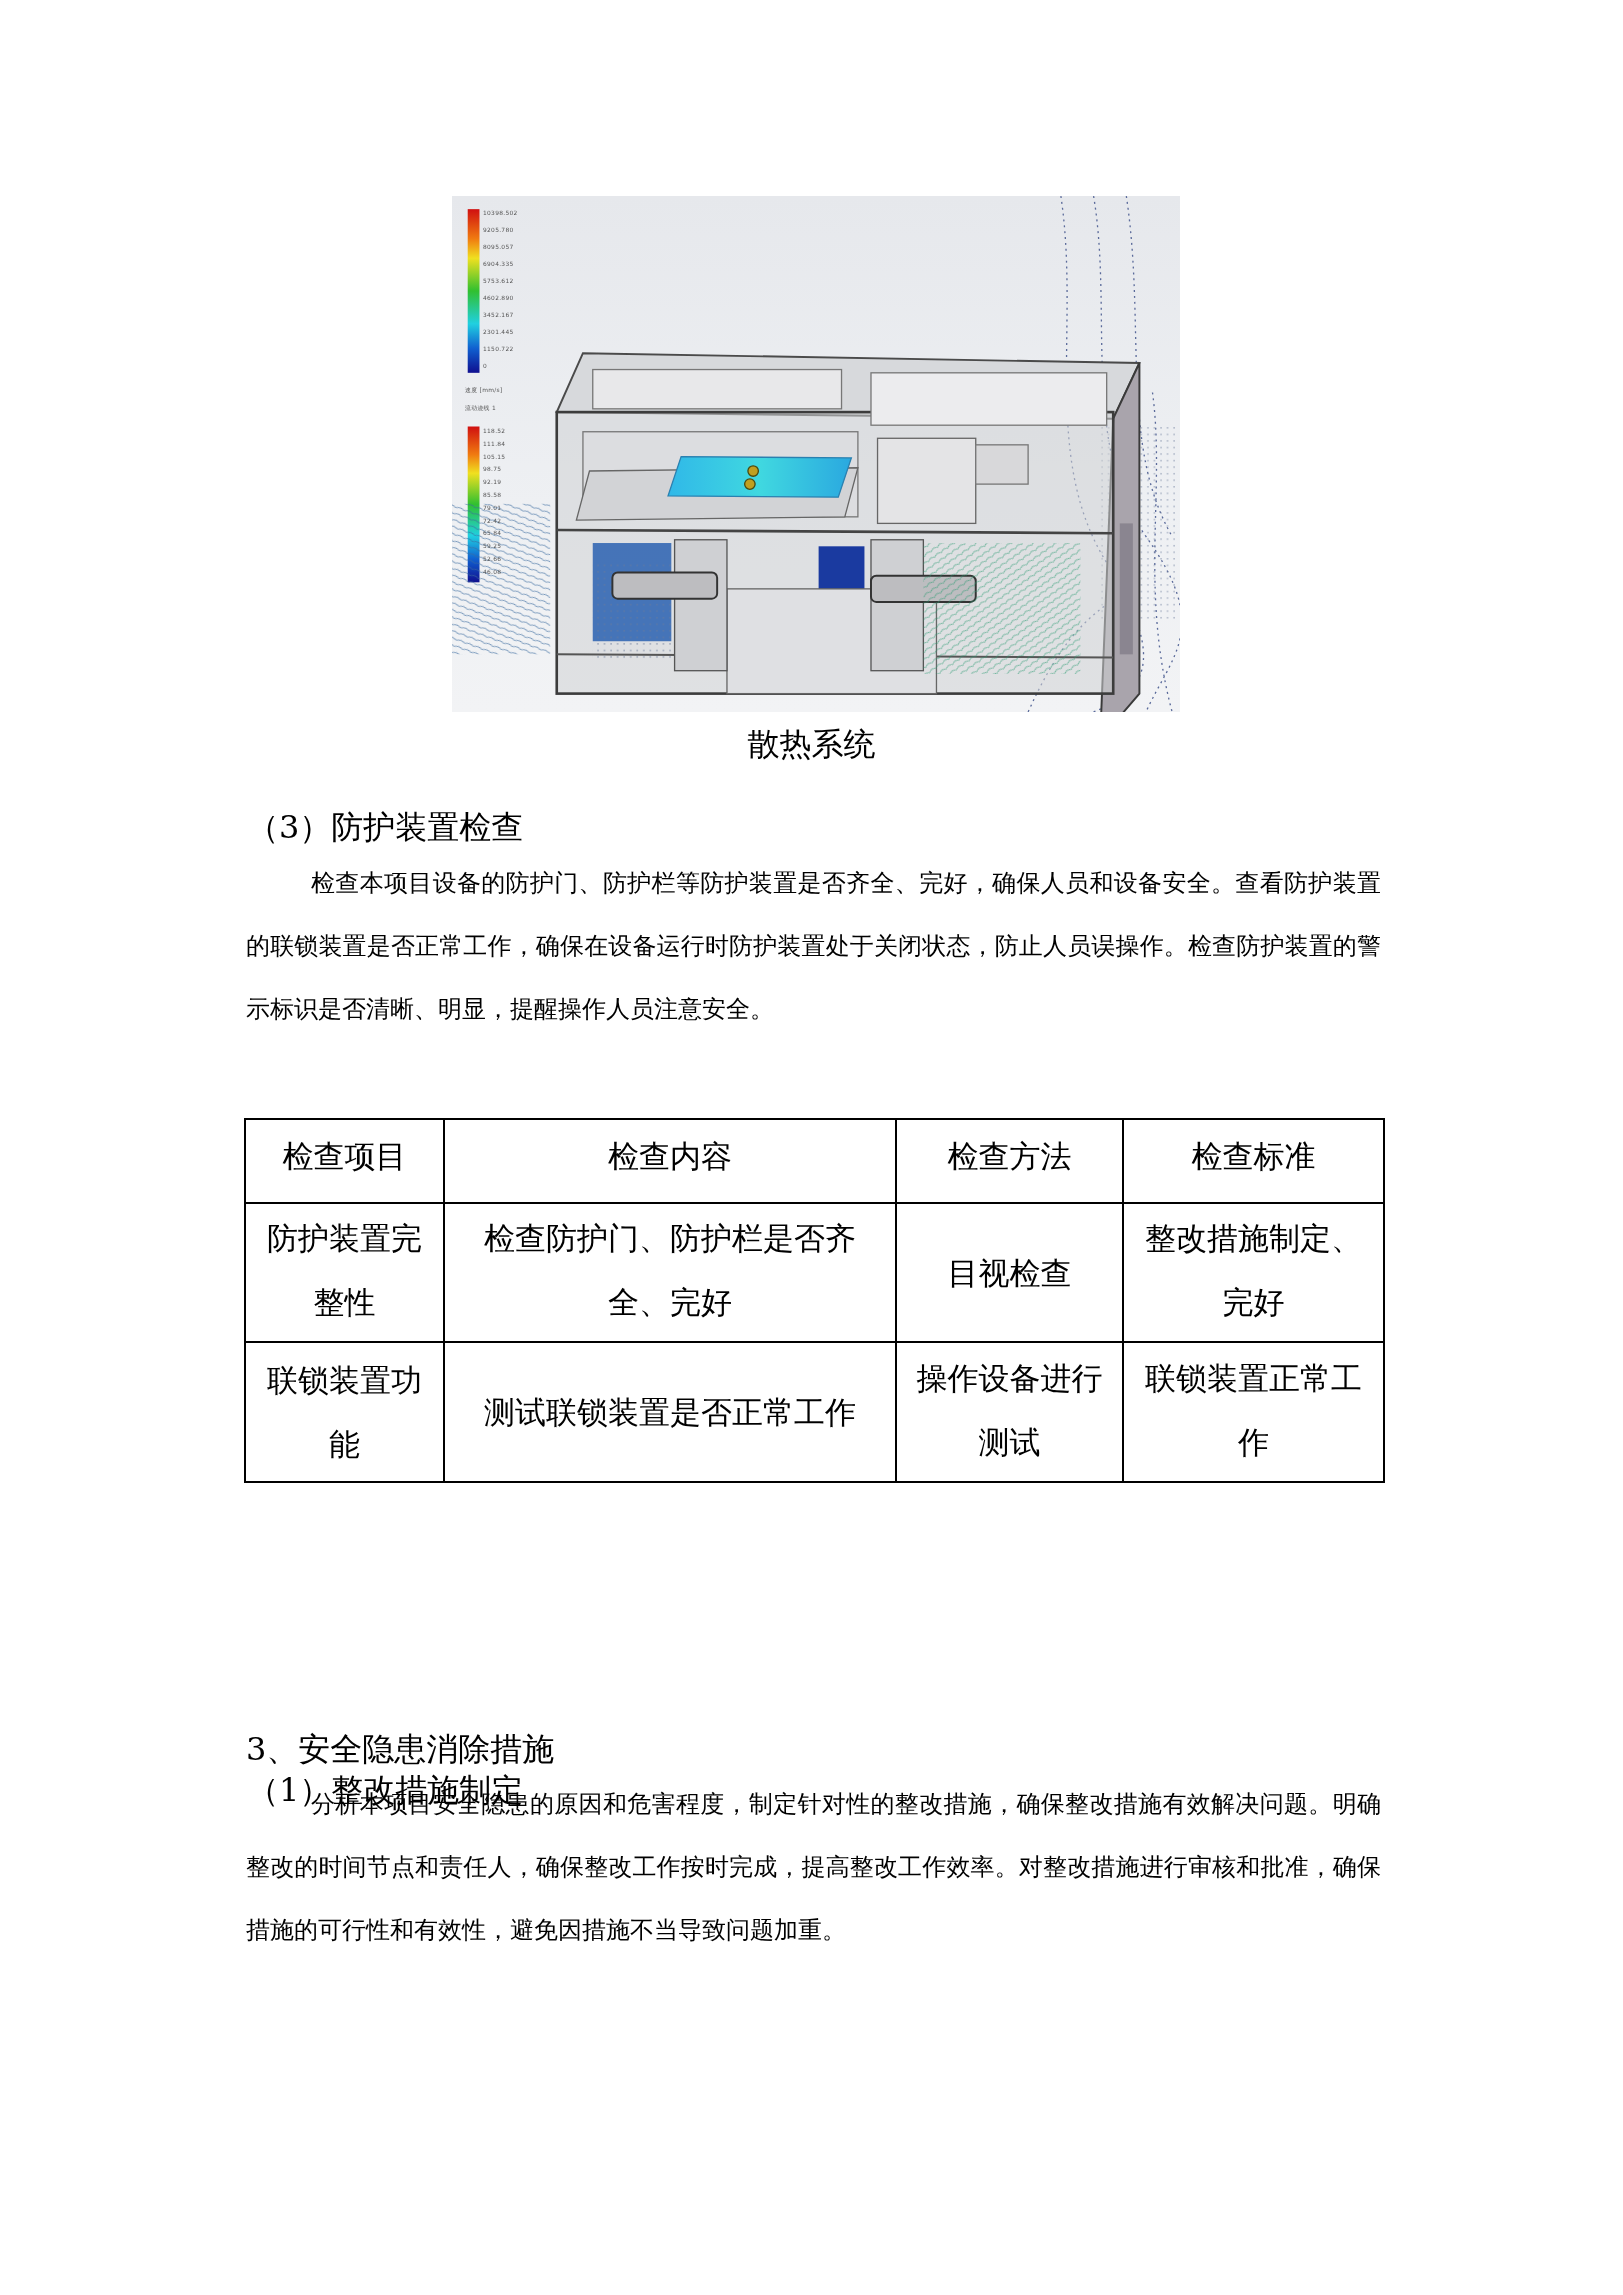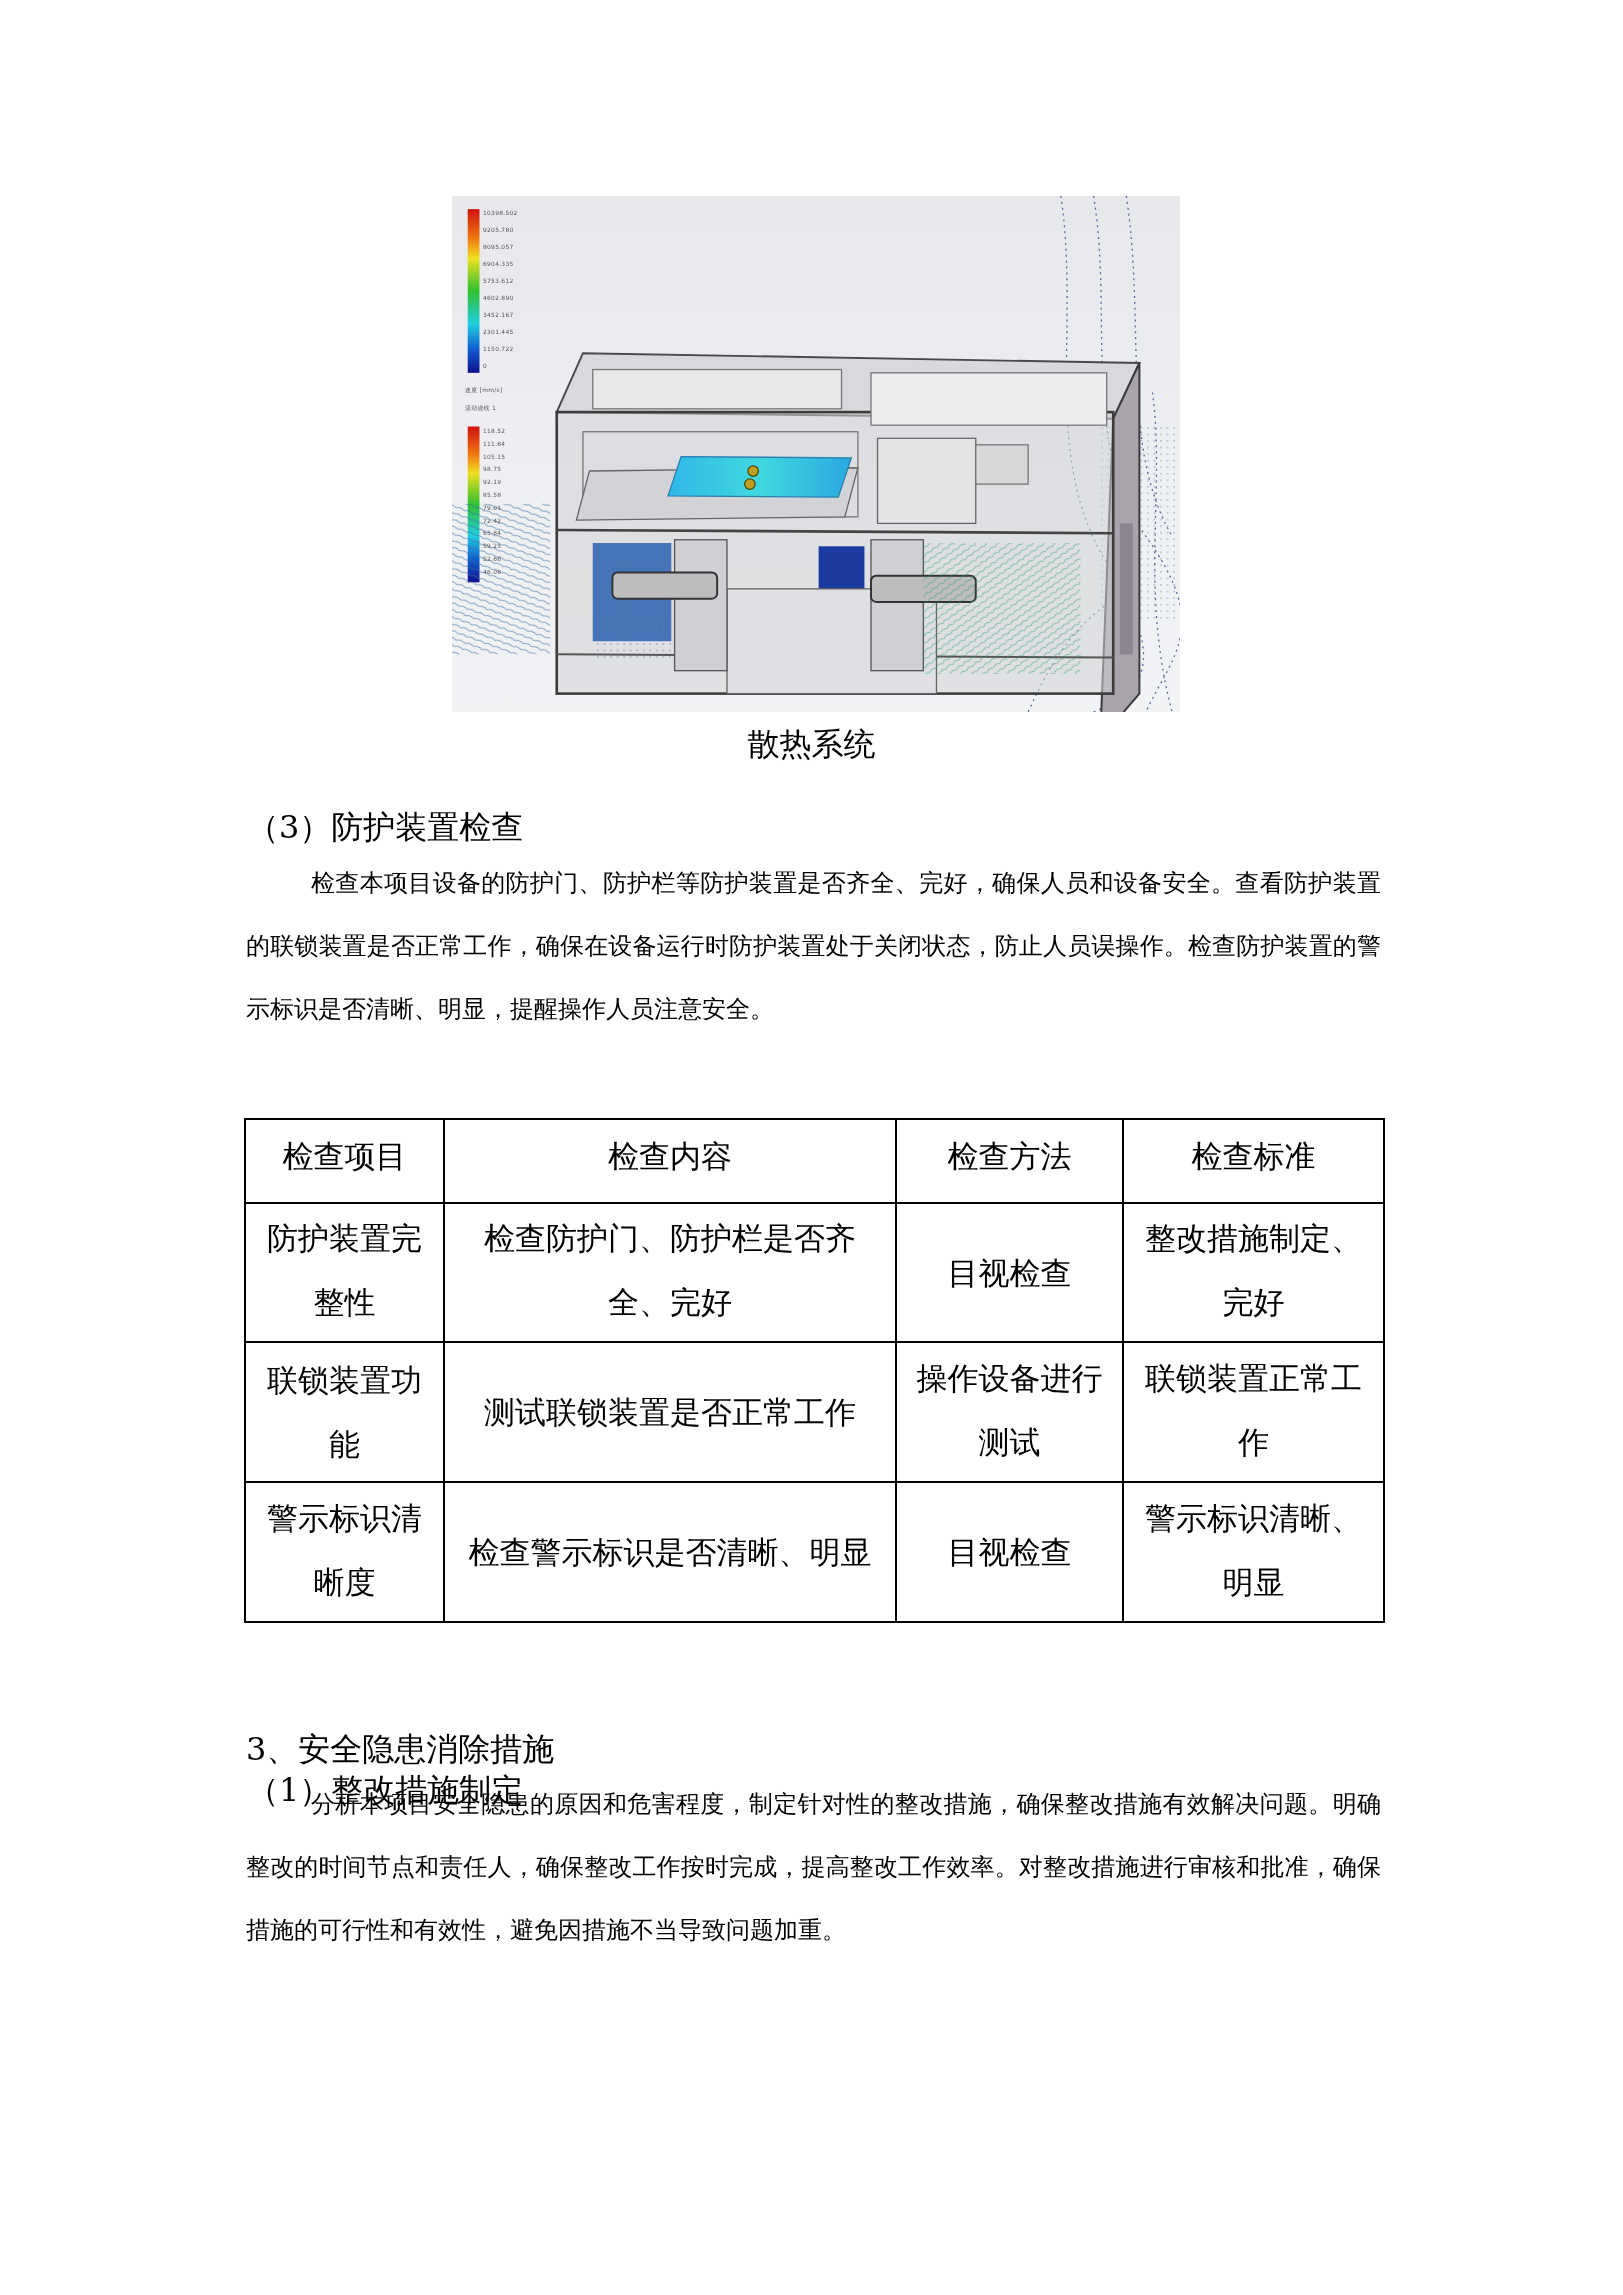--- a/index.html
+++ b/index.html
@@ -168,25 +168,19 @@
     <td class="top" style="padding-left:13px;padding-right:13px;">检查防护门、防护栏是否齐全、完好</td>
     <td>目视检查</td>
     <td class="top" style="padding-left:7.9px;padding-right:7.9px;">整改措施制定、完好</td>
   </tr>
   <tr class="r">
     <td>联锁装置功能</td>
     <td>测试联锁装置是否正常工作</td>
     <td class="top">操作设备进行测试</td>
     <td class="top" style="padding-left:7.9px;padding-right:7.9px;">联锁装置正常工作</td>
   </tr>
-  <tr class="r">
-    <td class="top">警示标识清晰度</td>
-    <td>检查警示标识是否清晰、明显</td>
-    <td>目视检查</td>
-    <td class="top" style="padding-left:7.9px;padding-right:7.9px;">警示标识清晰、明显</td>
-  </tr>
 </tbody>
   </table>
 
 <div class="heading" style="left:246px; top:1730px;">3、安全隐患消除措施</div>
 <div class="heading" style="left:247px; top:1723px;margin-top:48px;">（1）整改措施制定</div>
 <div class="para" style="top:1773px;">分析本项目安全隐患的原因和危害程度，制定针对性的整改措施，确保整改措施有效解决问题。明确整改的时间节点和责任人，确保整改工作按时完成，提高整改工作效率。对整改措施进行审核和批准，确保措施的可行性和有效性，避免因措施不当导致问题加重。</div>
 
 
 </body></html>

